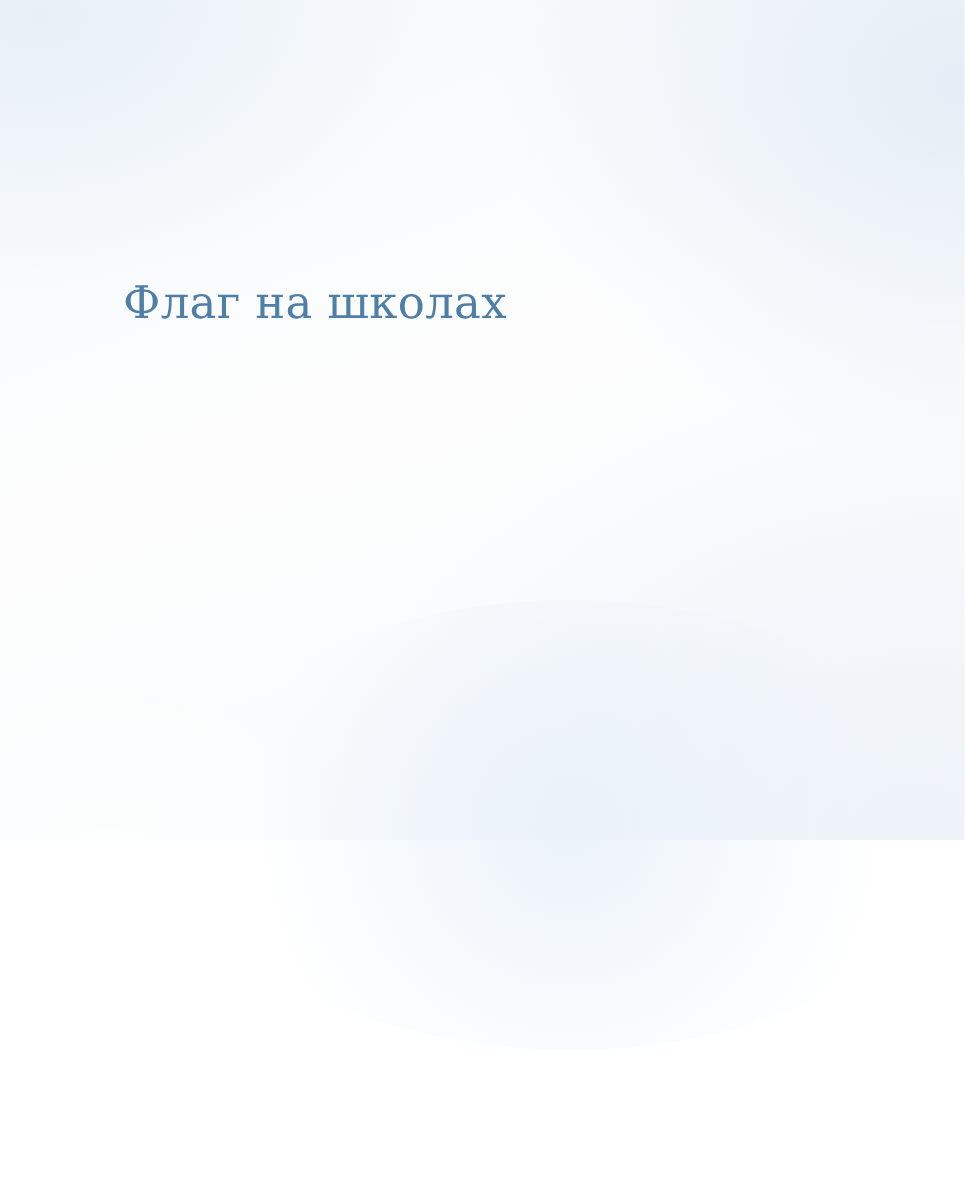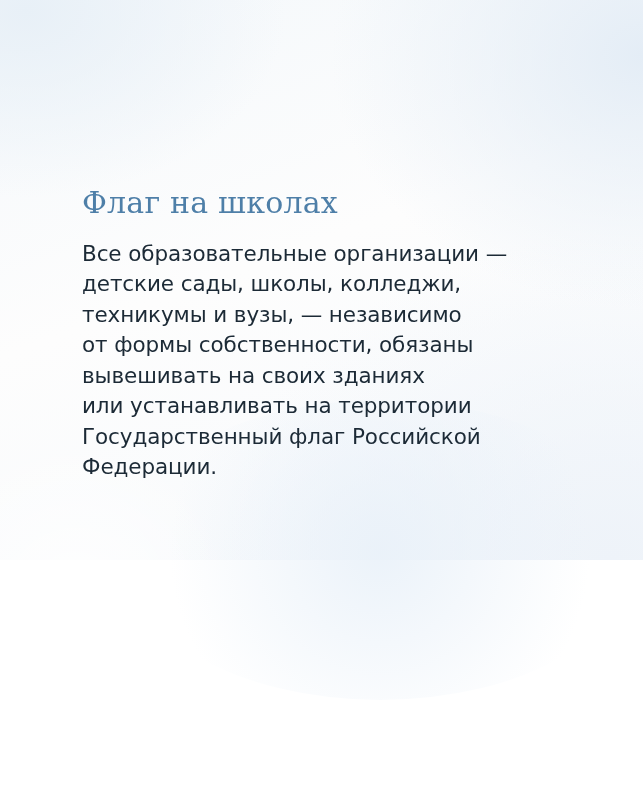--- a/index.html
+++ b/index.html
@@ -71,22 +71,14 @@
 </style>
 </head>
 <body>
 
 <div class="slide">
   <div class="glow-left"></div>
   <div class="glow-bottom"></div>
 
   <div class="content">
     <h1 class="headline">Флаг на школах</h1>
-    <p class="body-text">Все образовательные организации —
-детские сады, школы, колледжи,
-техникумы и вузы, — независимо
-от формы собственности, обязаны
-вывешивать на своих зданиях
-или устанавливать на территории
-Государственный флаг Российской
-Федерации.</p>
   </div>
 </div>
 
 </body></html>

